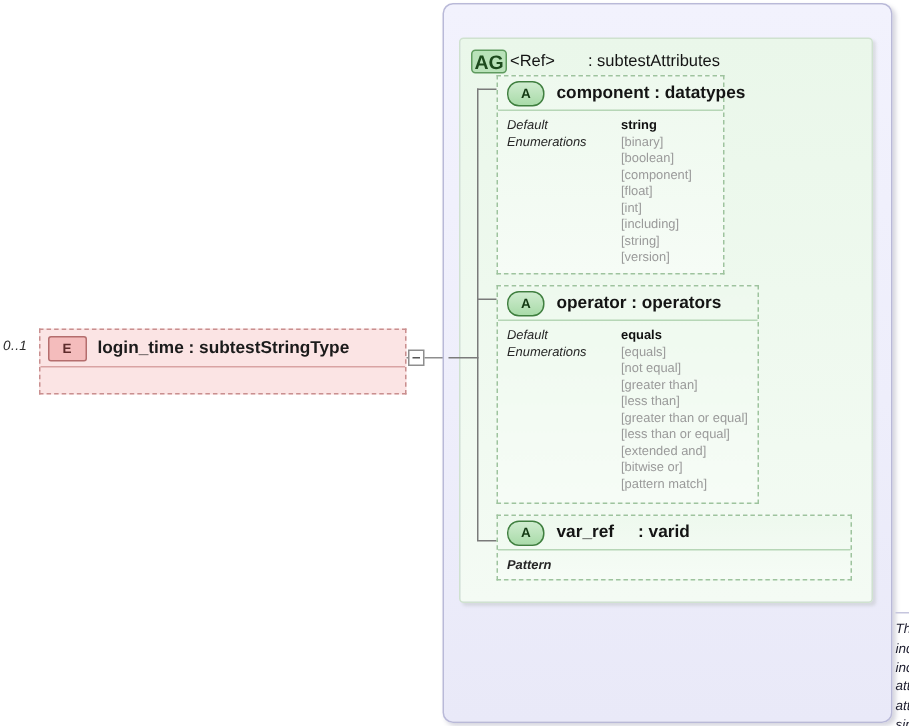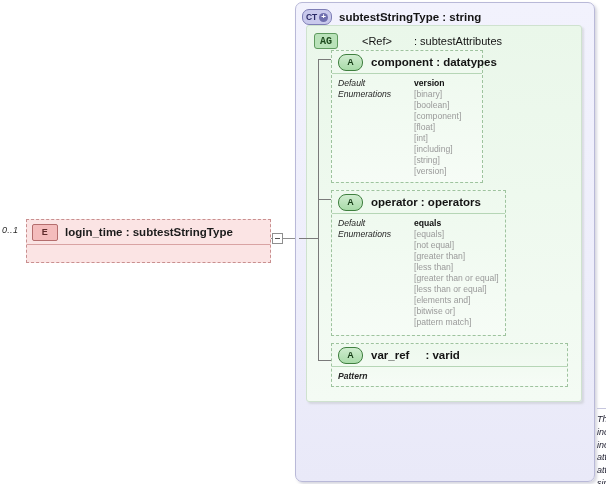--- a/index.html
+++ b/index.html
@@ -73,22 +73,22 @@
   
   #ag-box{
     position:absolute;left:306px;top:25px;width:276px;height:377px;
     background:linear-gradient(180deg,#eaf7ea 0%,#eef9ee 45%,#f4fbf4 100%);
     border:1px solid #cfe2cf;border-radius:3px;box-sizing:border-box;
     box-shadow:2px 2px 2px rgba(150,160,150,.25);
   }
   #ag-header{height:22px;display:flex;align-items:center;padding-left:7px;margin-top:4px;}
   .badge-ag{
     width:22px;height:14px;border:1px solid #5e9a5e;background:#b9e2b9;
-    border-radius:3px;color:#1d4a1d;font-size:10px;font-weight:bold;
-    display:flex;align-items:center;justify-content:center;margin-right:24px;flex:0 0 auto;font-family:Liberation Mono, monospace;
+    border-radius:3px;color:#1d4a1d;font-size:13px;font-weight:bold;
+    display:flex;align-items:center;justify-content:center;margin-right:2px;flex:0 0 auto;
   }
   #ag-ref{font-size:11px;color:#141414;white-space:nowrap;}
   #ag-ref .sep{display:inline-block;width:22px;}
 
   
   #tree-vert{position:absolute;left:318px;top:59px;width:1px;height:301px;background:#7a7a7a;}
   .tree-h{position:absolute;left:318px;width:18px;height:1px;background:#7a7a7a;}
   #tree-in{position:absolute;left:299px;top:238px;width:20px;height:1px;background:#7a7a7a;}
 
   
@@ -144,27 +144,20 @@
     <span class="badge-e">E</span>
     <span class="el-name">login_time : subtestStringType</span>
   </div>
 </div>
 
 <div id="conn-line-a"></div>
 <div id="conn-box"></div>
 <div id="conn-line-b"></div>
 
 <div id="ct-container">
-  <div id="ct-header">
-    <span class="badge-ct">
-      <span>CT</span>
-        <span class="plus">+</span>
-    </span>
-    <span id="ct-title">subtestStringType : string</span>
-  </div>
 
   <div id="doc-divider"></div>
   <div id="ct-doc">The subtestStringType type is extended by the child elements of an individual test.  This type provides uniformity to each child element by including the attributes found in the subtestAttributes group.  This attribute is included by other subtest types and makes the same list of attributes available to all children of a test.  This specific type describes simple string data.</div>
 </div>
 
 <div id="ag-box">
   <div id="ag-header">
     <span class="badge-ag">AG</span>
     <span id="ag-ref"><span>&lt;Ref&gt;</span><span class="sep"></span><span>: subtestAttributes</span></span>
   </div>
@@ -180,21 +173,21 @@
   <div class="attr-head">
     <span class="badge-a">A</span>
     <span class="attr-name">component : datatypes</span>
   </div>
   <div class="attr-body">
     <div class="attr-labels">
       <div>Default</div>
       <div>Enumerations</div>
     </div>
     <div class="attr-values">
-      <div class="val-default">version</div>
+      <div class="val-default">string</div>
       <div class="val-enum">[binary]</div>
       <div class="val-enum">[boolean]</div>
       <div class="val-enum">[component]</div>
       <div class="val-enum">[float]</div>
       <div class="val-enum">[int]</div>
       <div class="val-enum">[including]</div>
       <div class="val-enum">[string]</div>
       <div class="val-enum">[version]</div>
     </div>
   </div>
@@ -211,21 +204,21 @@
       <div>Enumerations</div>
     </div>
     <div class="attr-values">
       <div class="val-default">equals</div>
       <div class="val-enum">[equals]</div>
       <div class="val-enum">[not equal]</div>
       <div class="val-enum">[greater than]</div>
       <div class="val-enum">[less than]</div>
       <div class="val-enum">[greater than or equal]</div>
       <div class="val-enum">[less than or equal]</div>
-      <div class="val-enum">[elements and]</div>
+      <div class="val-enum">[extended and]</div>
       <div class="val-enum">[bitwise or]</div>
       <div class="val-enum">[pattern match]</div>
     </div>
   </div>
 </div>
 
 <div id="attr-varref" class="attr-box">
   <div class="attr-head">
     <span class="badge-a">A</span>
     <span class="attr-name"><span>var_ref</span><span class="sep"></span><span>: varid</span></span>

